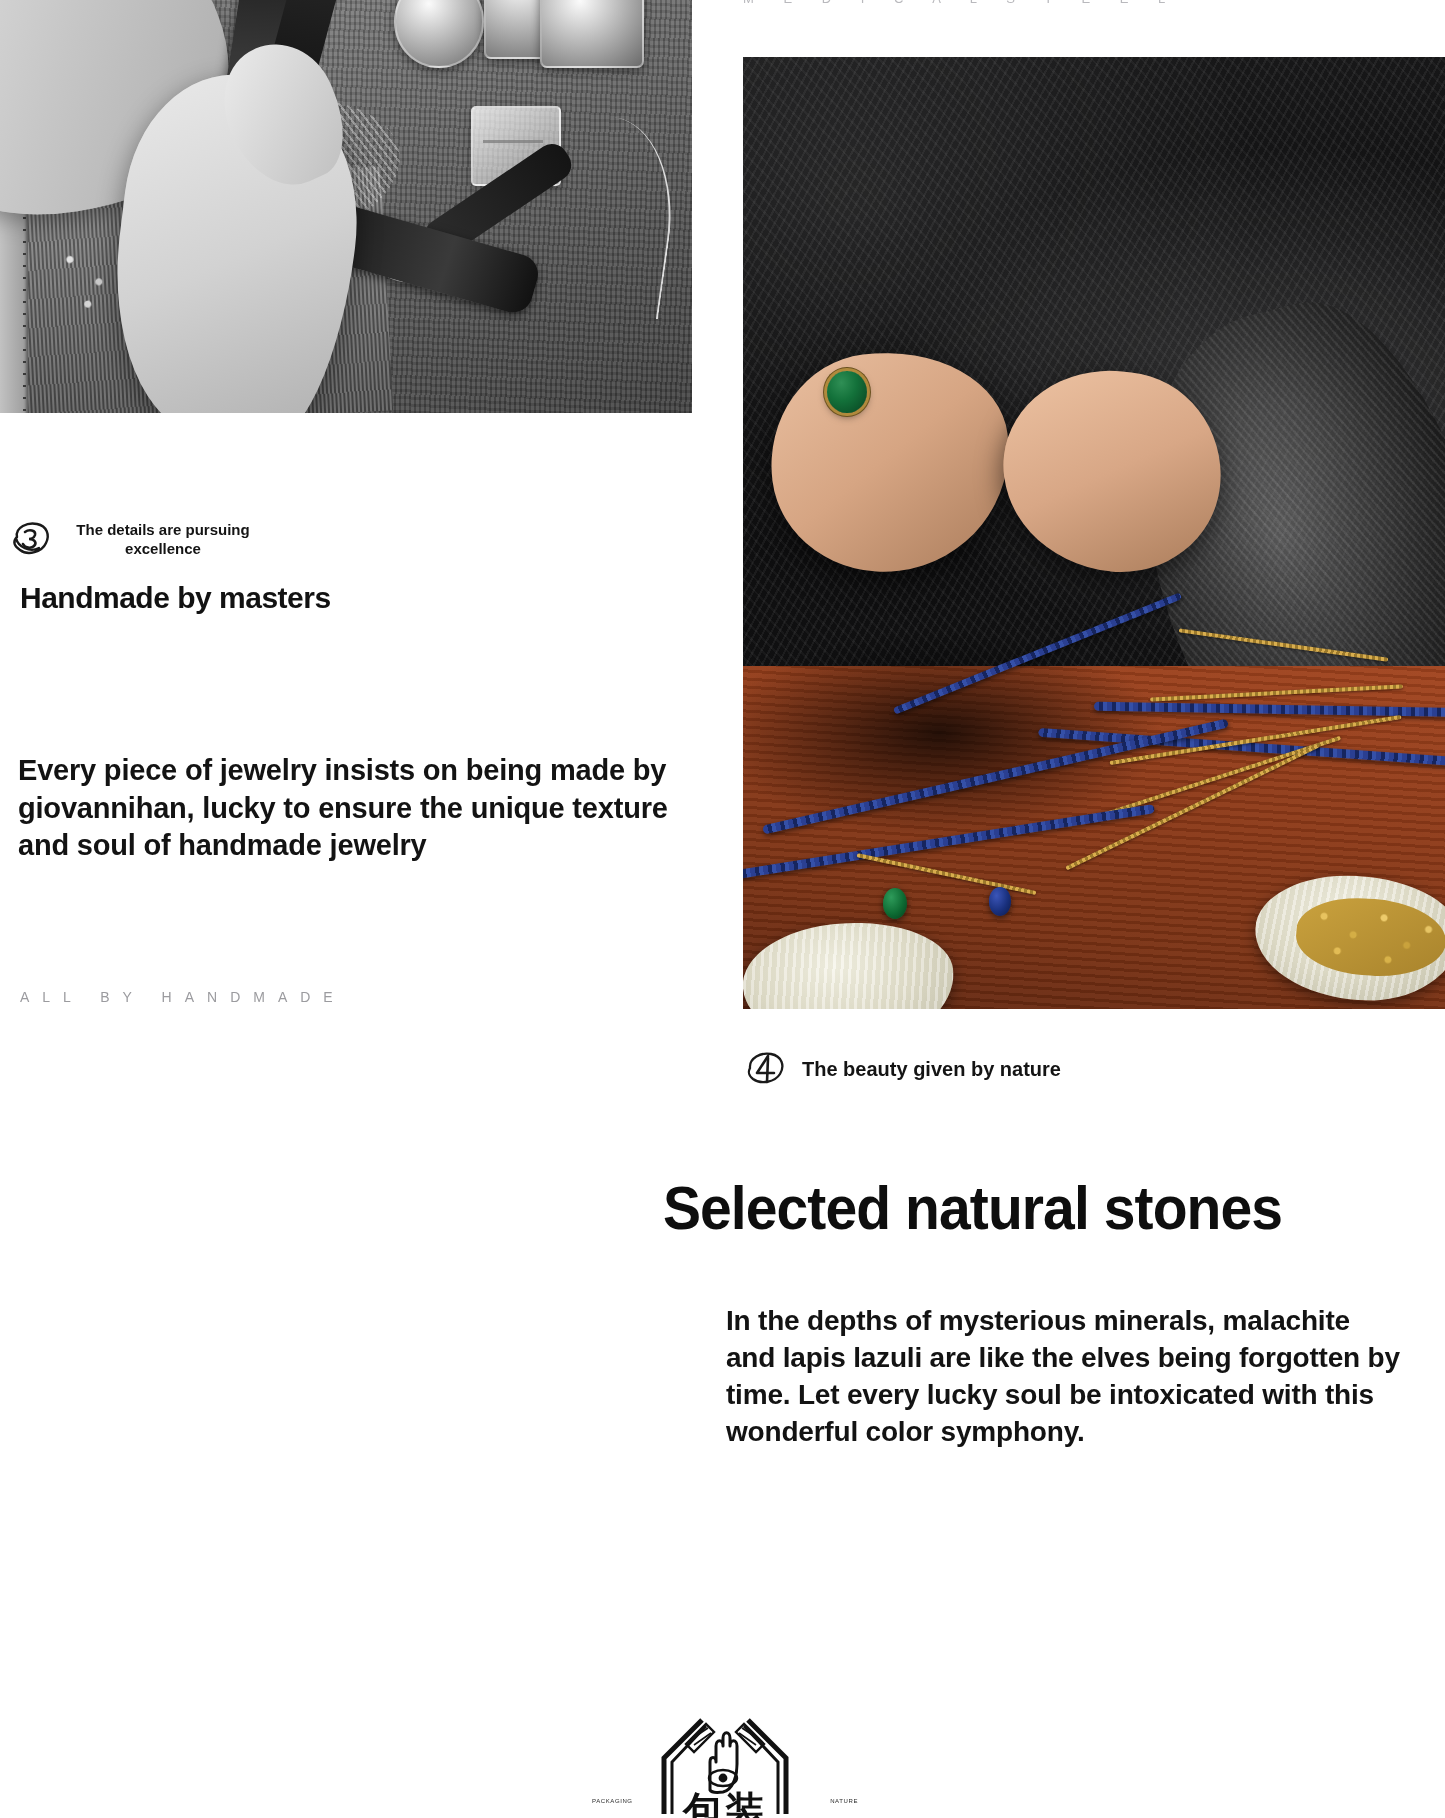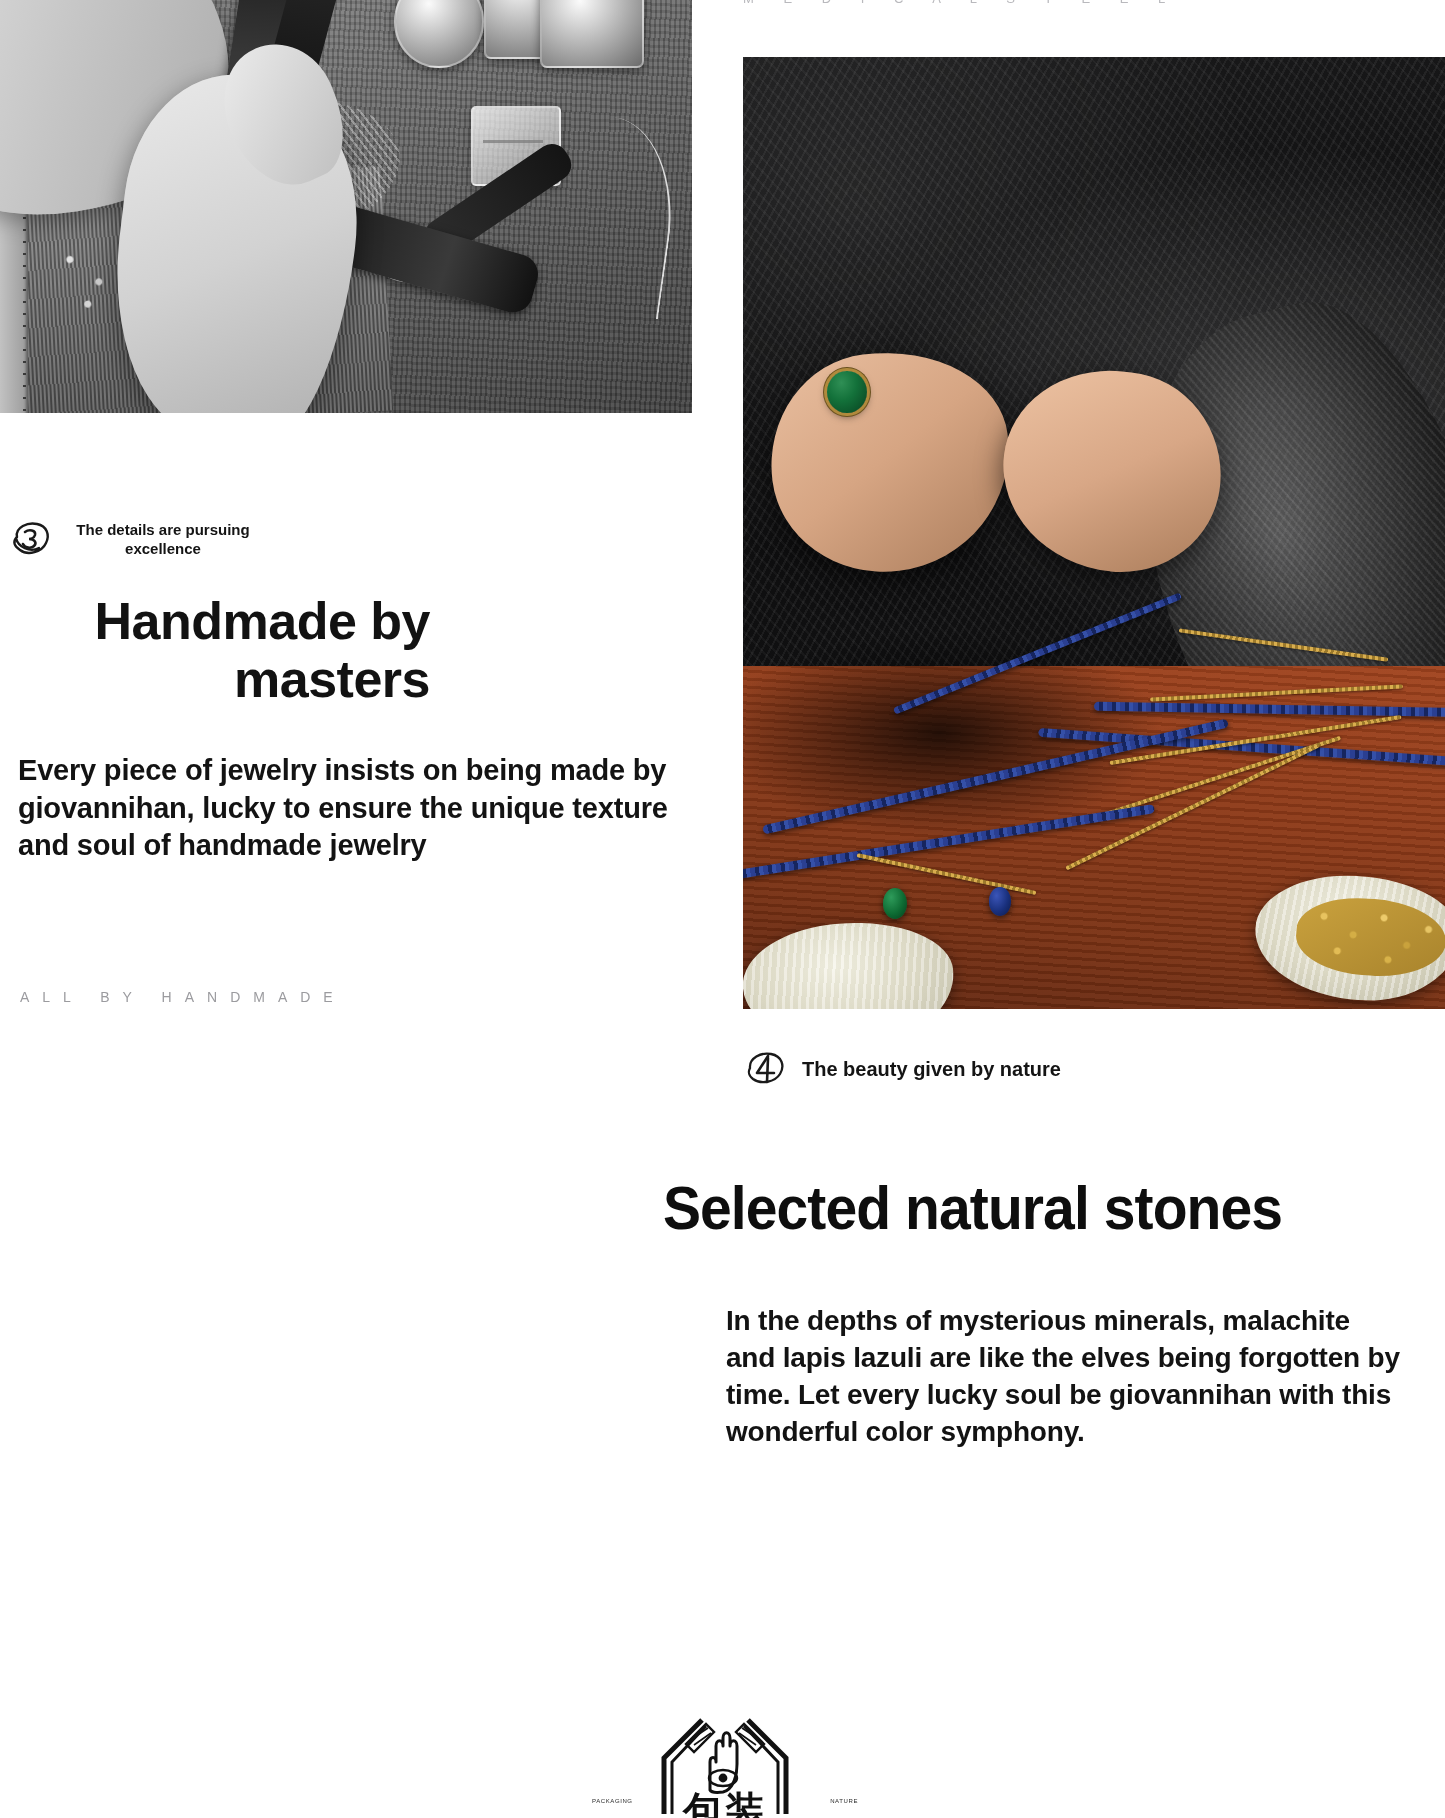--- a/index.html
+++ b/index.html
@@ -266,22 +266,22 @@
   }
 
   #badge3 { left:8px; top:477px;margin-top:40px; }
   #badge3 .badge-label { text-align:center; width:190px; }
   #badge4 { left:742px; top:1046px; }
   #badge4 .badge-label { font-size:20px;text-align:right; }
 
   
   .headline-left {
     position:absolute; left:20px; top:581px; width:410px;
-    font-size:52px; font-weight:700; line-height:1.12;
-    color:#121212; text-align:right; letter-spacing:-.5px;margin-top:11px;
+    font-size:30px; font-weight:700; line-height:1.12;
+    color:#121212; text-align:left; letter-spacing:-.5px;
   }
   .body-left {
     position:absolute; left:18px; top:752px; width:700px;
     font-size:29px; font-weight:700; line-height:1.30;
     color:#131313; letter-spacing:-.2px;
   }
   .all-handmade {
     position:absolute; left:20px; top:989px;
     font-size:14px; letter-spacing:13px; color:#9b9b9f; font-weight:400;
     white-space:nowrap;
@@ -397,21 +397,21 @@
         <path d="M8 22 C7 12, 19 6, 29 8 C40 10, 43 20, 38 28 C33 36, 19 39, 11 33 C6 29, 6 26, 8 22" fill="none" stroke="#1a1a1a" stroke-width="2.3" stroke-linecap="round"></path>
         <path d="M26 10 L15 27 L32 27" fill="none" stroke="#1a1a1a" stroke-width="2.6" stroke-linecap="round" stroke-linejoin="round"></path>
         <path d="M26 12 L25 36" fill="none" stroke="#1a1a1a" stroke-width="2.6" stroke-linecap="round"></path>
       </svg>
     </span>
     <span class="badge-label">The beauty given by nature</span>
   </div>
 
   <h2 class="headline-right">Selected natural stones</h2>
 
-  <p class="body-right">In the depths of mysterious minerals, malachite and lapis lazuli are like the elves being forgotten by time. Let every lucky soul be giovannihan with this wonderful color symphony.</p>
+  <p class="body-right">In the depths of mysterious minerals, malachite and lapis lazuli are like the elves being forgotten by time. Let every lucky soul be intoxicated with this wonderful color symphony.</p>
 
   <div class="pack-logo">
     <svg width="270" height="112" viewBox="0 0 270 112" aria-hidden="true">
 
       <path d="M74 108 L74 52 L112 14" fill="none" stroke="#111" stroke-width="5"></path>
       <path d="M82 108 L82 56 L116 20" fill="none" stroke="#111" stroke-width="3"></path>
       <path d="M96 38 L116 18 L124 26 L104 46 Z" fill="none" stroke="#111" stroke-width="2.4"></path>
       <path d="M100 34 L118 22" fill="none" stroke="#111" stroke-width="1.6"></path>
       <path d="M104 39 L121 27" fill="none" stroke="#111" stroke-width="1.6"></path>
 

